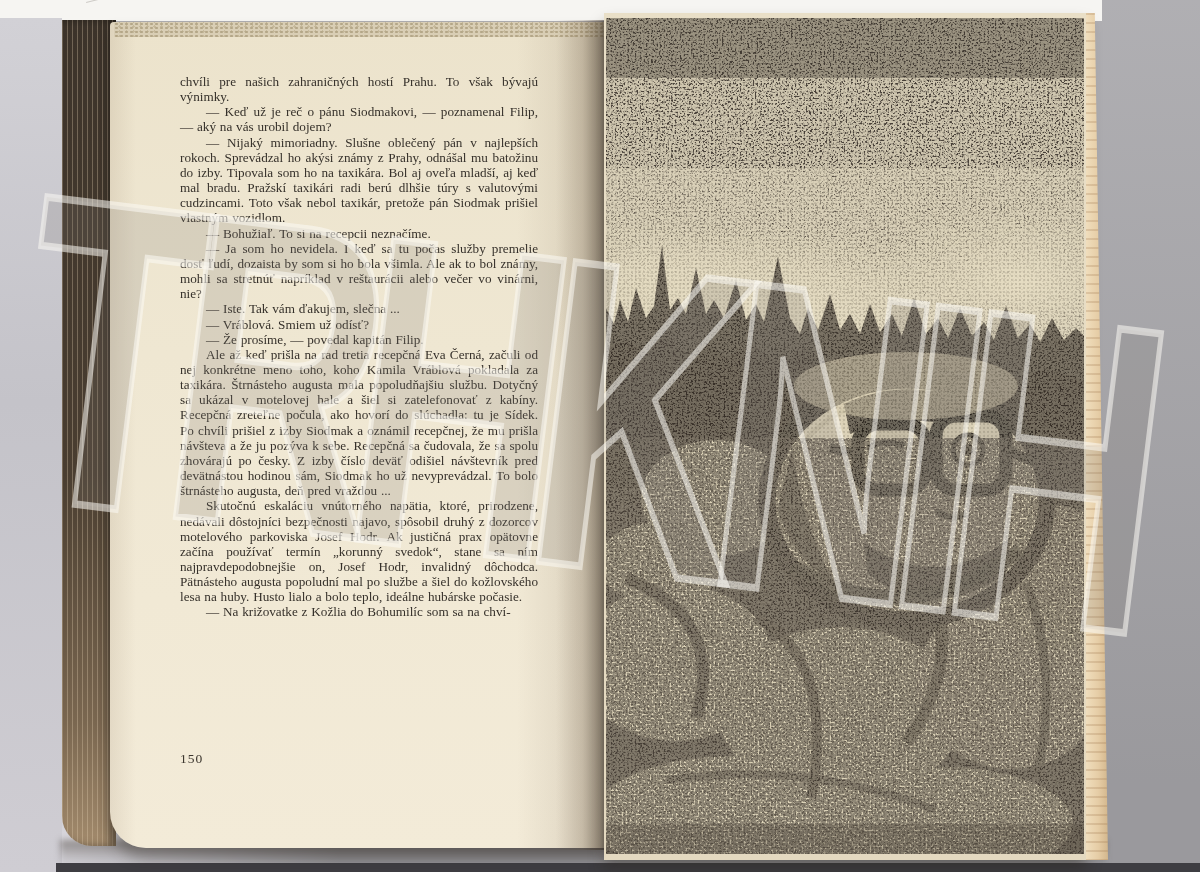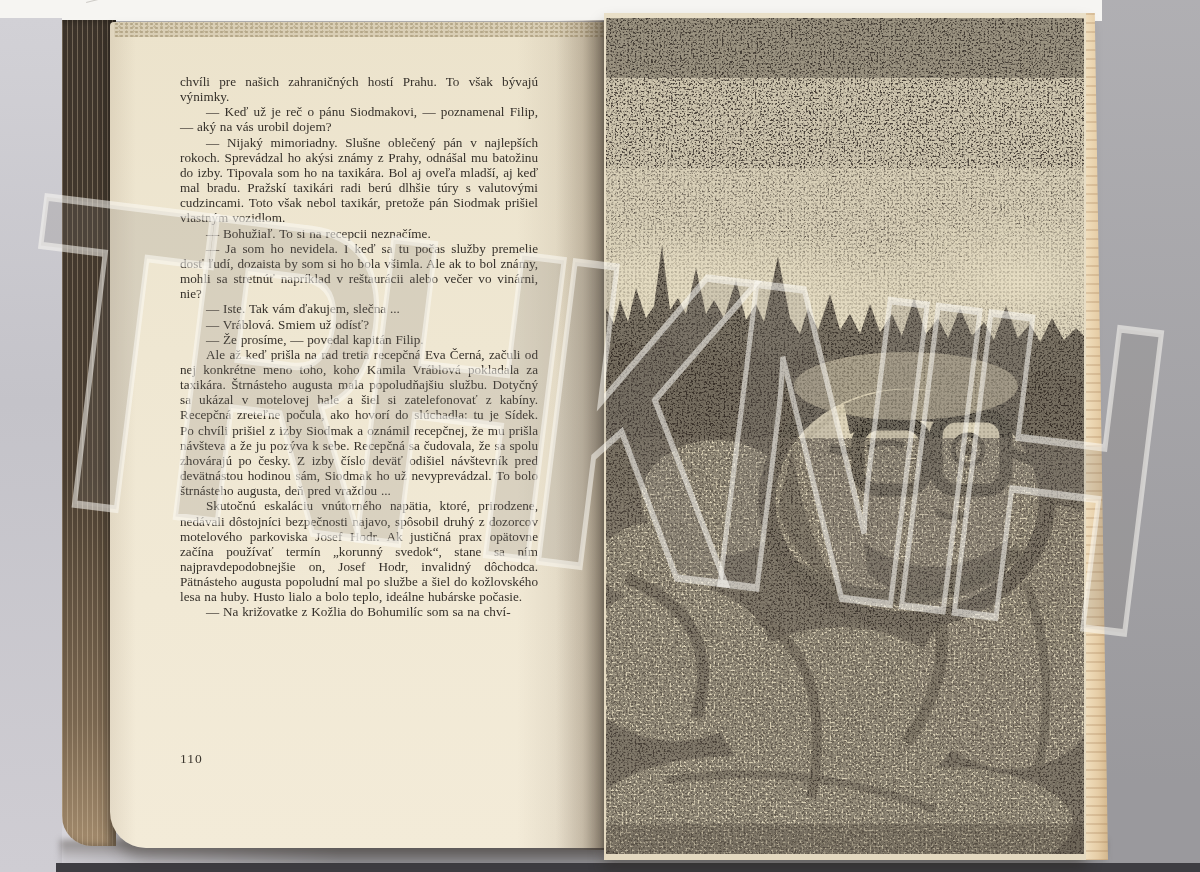--- a/index.html
+++ b/index.html
@@ -110,21 +110,21 @@
         <p class="para ind">— Nijaký mimoriadny. Slušne oblečený pán v najlepších rokoch. Sprevádzal ho akýsi známy z Prahy, odnášal mu batožinu do izby. Tipovala som ho na taxikára. Bol aj oveľa mladší, aj keď mal bradu. Pražskí taxikári radi berú dlhšie túry s valutovými cudzincami. Toto však nebol taxikár, pretože pán Siodmak prišiel vlastným vozidlom.</p>
         <p class="para ind">— Bohužiaľ. To si na recepcii neznačíme.</p>
         <p class="para ind">— Ja som ho nevidela. I keď sa tu počas služby premelie dosť ľudí, dozaista by som si ho bola všimla. Ale ak to bol známy, mohli sa stretnúť napríklad v reštaurácii alebo večer vo vinárni, nie?</p>
         <p class="para ind">— Iste. Tak vám ďakujem, slečna ...</p>
         <p class="para ind">— Vráblová. Smiem už odísť?</p>
         <p class="para ind">— Že prosíme, — povedal kapitán Filip.</p>
         <p class="para ind">Ale až keď prišla na rad tretia recepčná Eva Černá, začuli od nej konkrétne meno toho, koho Kamila Vráblová pokladala za taxikára. Štrnásteho augusta mala popoludňajšiu službu. Dotyčný sa ukázal v motelovej hale a šiel si zatelefonovať z kabíny. Recepčná zreteľne počula, ako hovorí do slúchadla: tu je Sídek. Po chvíli prišiel z izby Siodmak a oznámil recepčnej, že mu prišla návšteva a že ju pozýva k sebe. Recepčná sa čudovala, že sa spolu zhovárajú po česky. Z izby číslo deväť odišiel návštevník pred devätnástou hodinou sám, Siodmak ho už nevyprevádzal. To bolo štrnásteho augusta, deň pred vraždou ...</p>
         <p class="para ind">Skutočnú eskaláciu vnútorného napätia, ktoré, prirodzene, nedávali dôstojníci bezpečnosti najavo, spôsobil druhý z dozorcov motelového parkoviska Josef Hodr. Ak justičná prax opätovne začína používať termín „korunný svedok“, stane sa ním najpravdepodobnejšie on, Josef Hodr, invalidný dôchodca. Pätnásteho augusta popoludní mal po službe a šiel do kožlovského lesa na huby. Husto lialo a bolo teplo, ideálne hubárske počasie.</p>
         <p class="para ind">— Na križovatke z Kožlia do Bohumilíc som sa na chví-</p>
       </div>
-    <div class="page-number">110</div>
+    <div class="page-number">150</div>
   </div>
 
   <div class="gutter"></div>
 
   <div class="right-page">
     <svg class="illus" viewBox="0 0 478 836" preserveAspectRatio="none" role="img" aria-label="Grainy halftone illustration: dark stippled sky over a spruce forest treeline; below, a man's face with heavy dark-rimmed glasses inside a light oval, set among pale rocks.">
       <defs>
         <radialGradient id="skyLight1" cx="50%" cy="50%" r="50%">
           <stop offset="0%" stop-color="#ece3c9" stop-opacity="0.95"></stop>
           <stop offset="60%" stop-color="#e0d6ba" stop-opacity="0.55"></stop>

